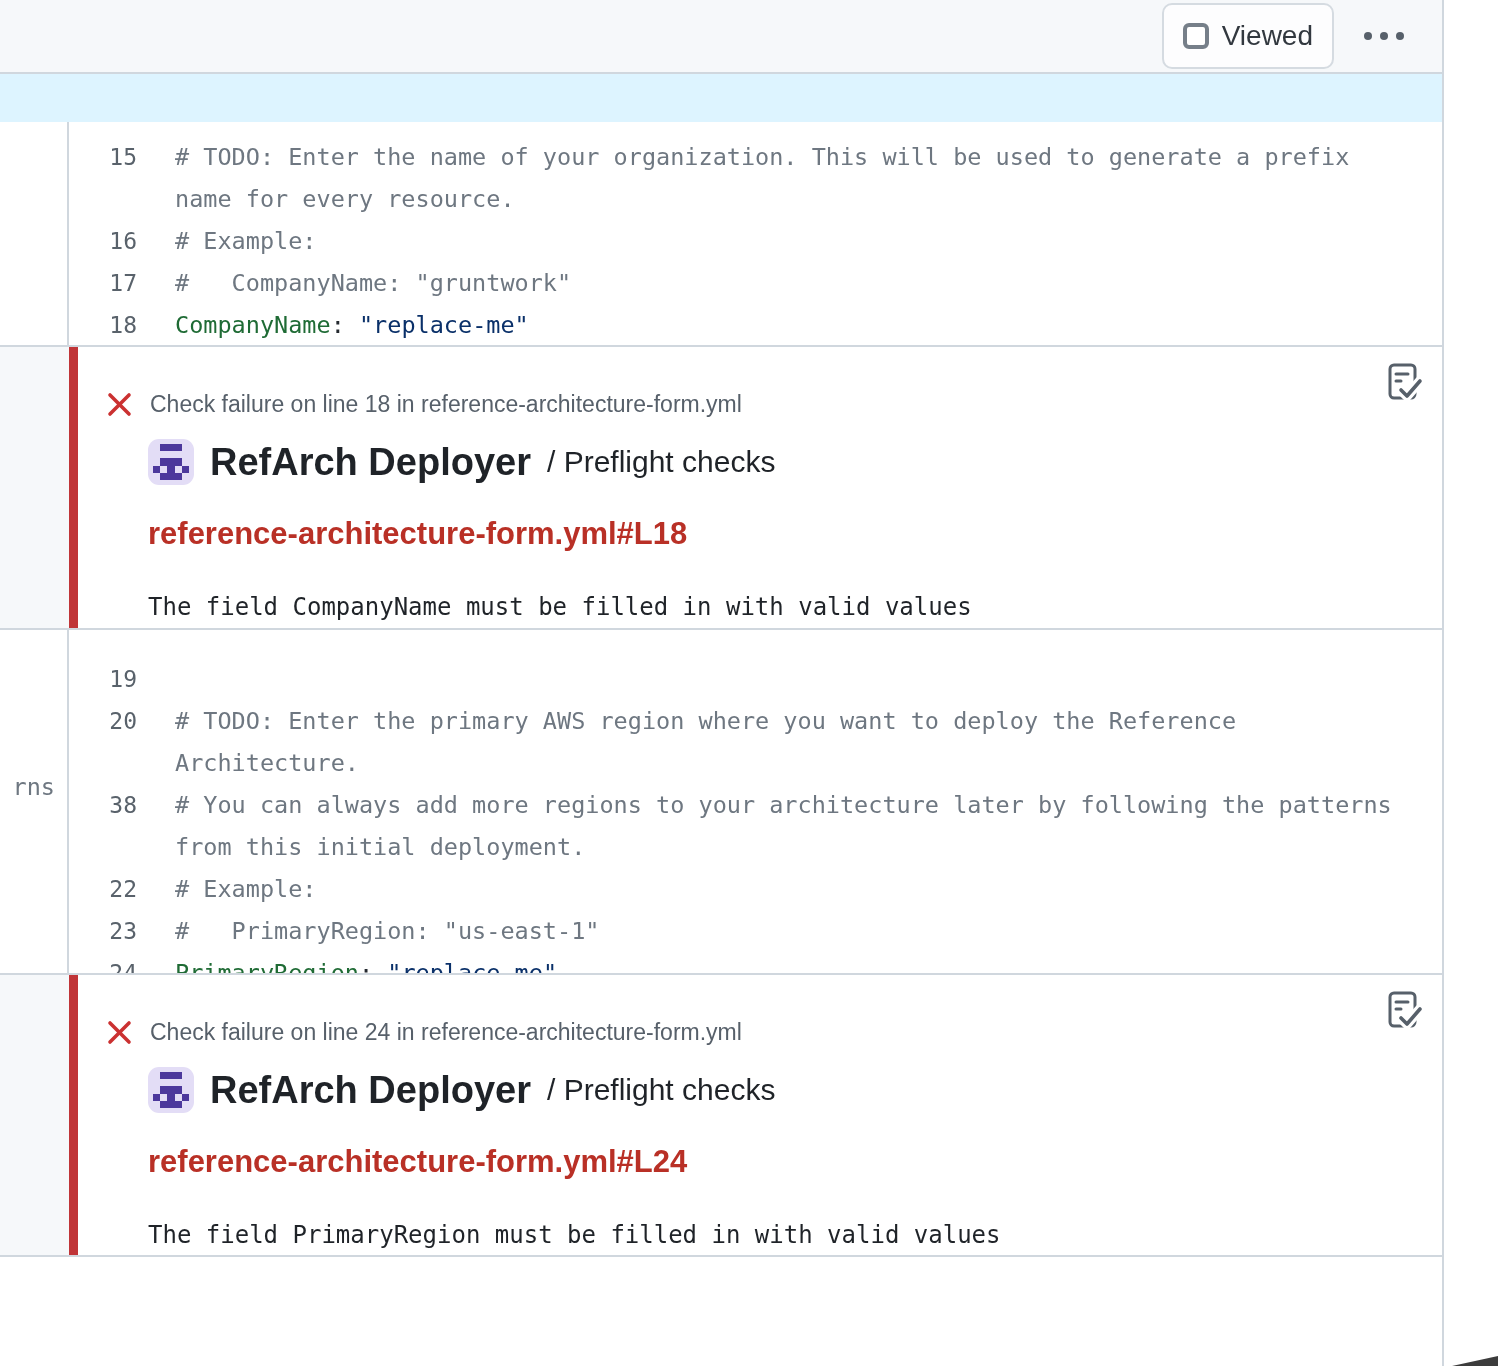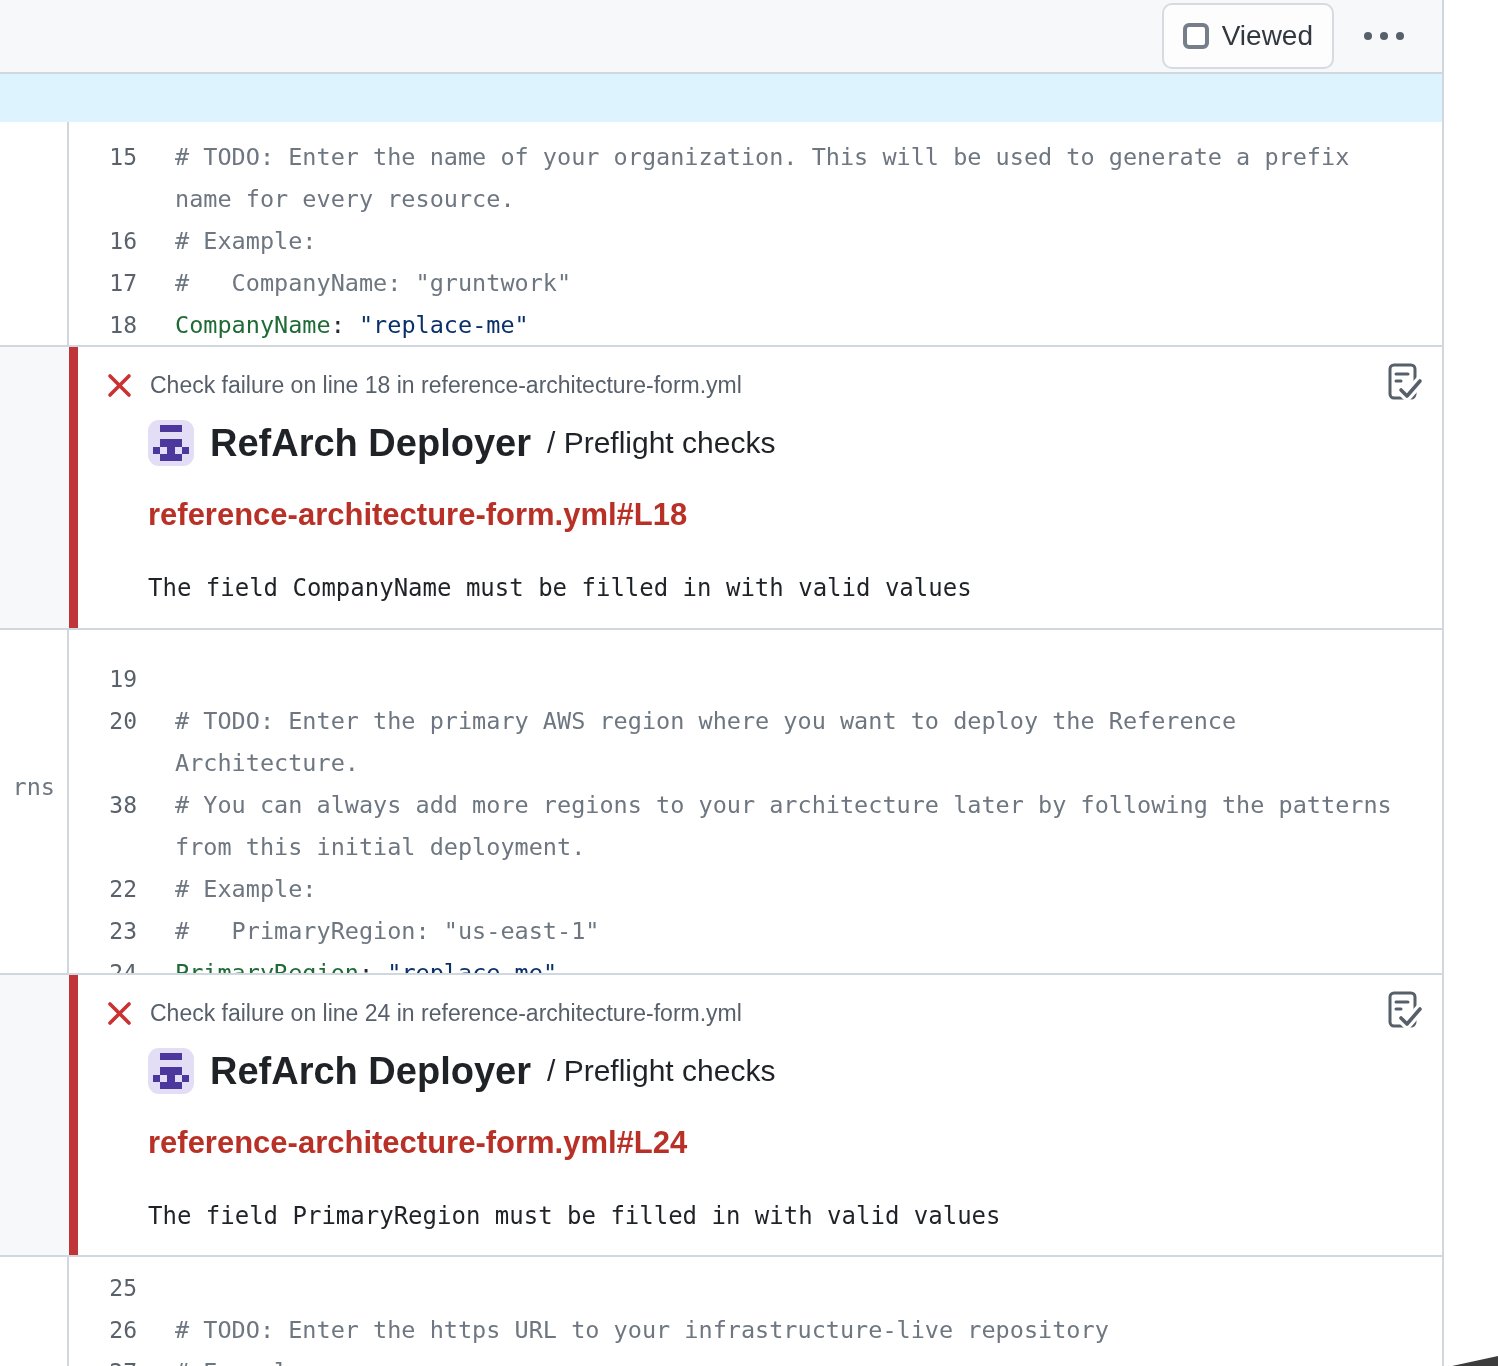--- a/index.html
+++ b/index.html
@@ -52,21 +52,21 @@
   .tk-str{color:var(--str-blue);}
   .tk-plain{color:#24292f;}
   .gutter-overflow{position:absolute;right:12px;font-family:"DejaVu Sans Mono",monospace;
     font-size:23.5px;color:var(--comment);line-height:42px;}
 
   
   .annotation{display:flex;flex:0 0 auto;border-top:2px solid var(--border);border-bottom:2px solid var(--border);
     background:#fff;}
   .annotation .gutter{width:69px;flex:0 0 auto;background:var(--gutter-empty);}
   .ann-body{flex:1;border-left:9px solid var(--danger-bar);position:relative;
-    padding:25px 60px 30px 28px;}
+    padding:44px 60px 30px 28px;}
   .ann-title-row{display:flex;align-items:center;gap:17px;}
   .ann-title{font-size:23px;color:var(--text-gray);}
   .ann-app-row{display:flex;align-items:center;gap:16px;margin-left:42px;margin-top:21px;}
   .ann-app-name{font-size:38px;font-weight:700;color:var(--text-dark);}
   .ann-app-context{font-size:30px;font-weight:400;color:var(--text-dark);}
   .ann-link{display:inline-block;margin-left:42px;margin-top:31px;font-size:31px;font-weight:700;
     color:var(--danger-link);text-decoration:none;cursor:pointer;}
   .ann-message{margin-left:42px;margin-top:41px;font-family:"DejaVu Sans Mono",monospace;
     font-size:24px;color:var(--text-dark);}
   .file-check-btn{position:absolute;top:14px;right:18px;width:40px;height:44px;cursor:pointer;}
@@ -228,26 +228,18 @@
             <span class="cell"></span>
           </span>
         <span class="ann-app-name">RefArch Deployer</span>
         <span class="ann-app-context">/ Preflight checks</span>
       </div>
       <a class="ann-link">reference-architecture-form.yml#L24</a>
       <div class="ann-message">The field PrimaryRegion must be filled in with valid values</div>
     </div>
   </div>
 
-  <div class="code-section" style="flex:1;">
-    <div class="gutter"></div>
-    <div class="code-col" style="padding-top:10px;">
-        <div class="code-row"><span class="num">25</span><span class="txt"></span></div>
-        <div class="code-row"><span class="num">26</span><span class="txt"><span class="tk-comment"># TODO: Enter the https URL to your infrastructure-live repository</span></span></div>
-        <div class="code-row"><span class="num">27</span><span class="txt"><span class="tk-comment"># Example:</span></span></div>
-      </div>
-  </div>
 
 </div>
 
 <svg class="corner-sliver" width="46" height="12" viewBox="0 0 46 12">
   <polygon points="0,12 46,2 46,12" fill="#3c3c3c"></polygon>
 </svg>
 
 </body></html>

